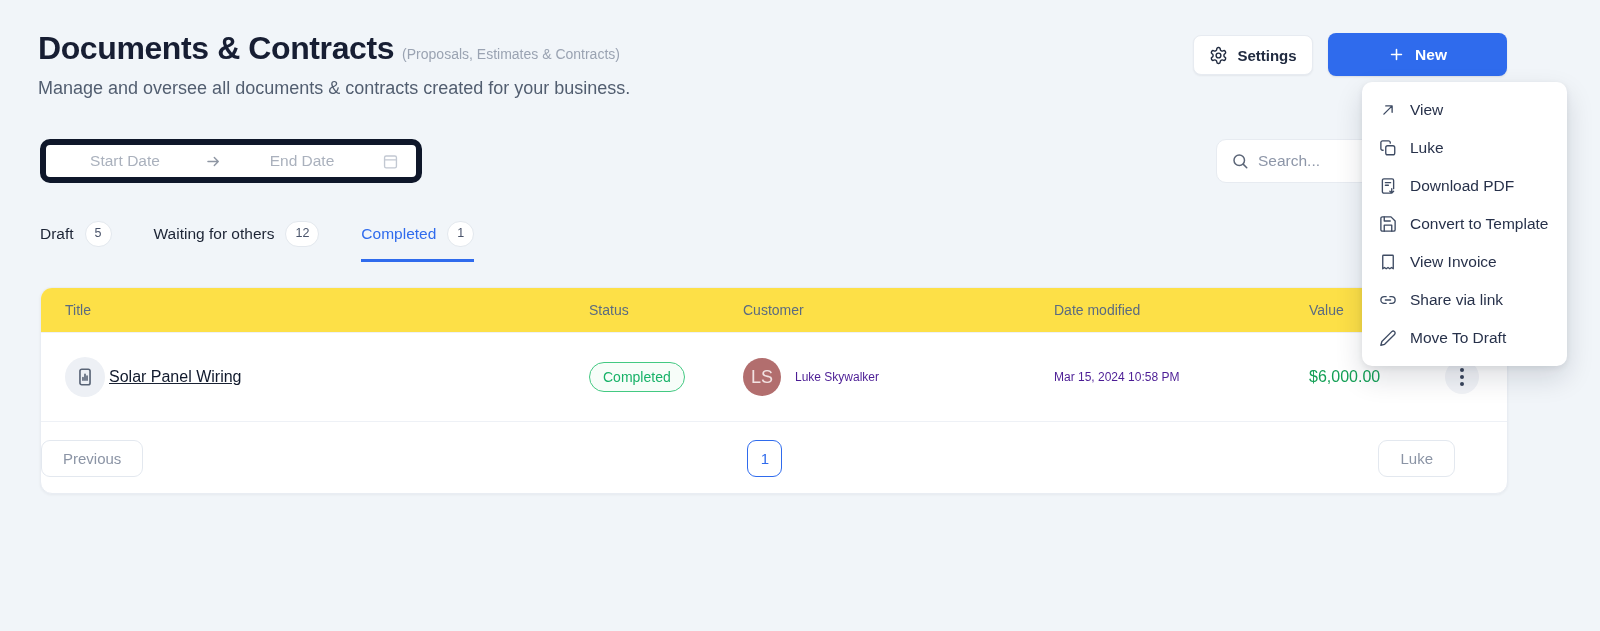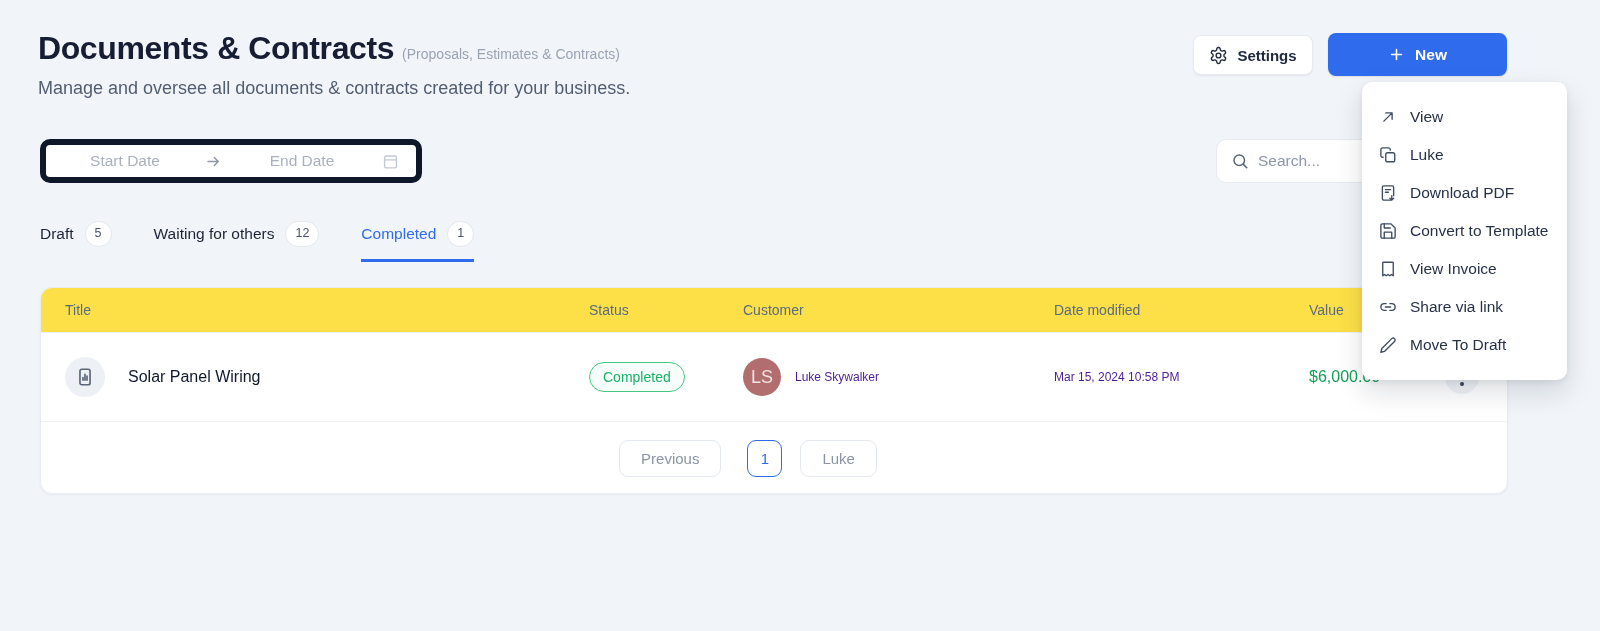--- a/index.html
+++ b/index.html
@@ -84,21 +84,21 @@
     display:grid;
     grid-template-columns:524px 154px 311px 255px 130px 1fr;
     align-items:center; padding-left:24px;
   }
   .t-head {
     height:45px; background:#fde047; border-bottom:1px solid #eef1f6;
     font-size:14px; color:#5b6b80;
   }
   .t-row { height:89px; border-bottom:1px solid #eef1f6; }
 
-  .cell-title { display:flex; align-items:center; gap:23px; }
+  .cell-title { display:flex; align-items:center; gap:4px;text-decoration:underline; }
   .doc-icon-circle {
     width:40px; height:40px; border-radius:50%; background:#edf0f5;
     display:flex; align-items:center; justify-content:center; color:#5a6577; flex:none;
   }
   .row-title { font-size:16px; font-weight:500; color:#10192c; }
 
   .status-badge {
     display:inline-block; font-size:14px; color:#18b268;
     border:1px solid #43c982; background:#f7fdf9;
     border-radius:999px; padding:5px 13px; line-height:1.3;
@@ -115,41 +115,41 @@
 
   .cell-actions { display:flex; justify-content:flex-end; padding-right:28px; }
   .kebab-btn {
     width:34px; height:34px; border-radius:50%; background:#f1f3f7; border:none;
     display:flex; flex-direction:column; align-items:center; justify-content:center; gap:3px;
     cursor:pointer;
   }
   .kebab-btn span { width:4px; height:4px; border-radius:50%; background:#39455b; }
 
   .card-footer {
-    height:72px; display:flex; align-items:center; justify-content:center;
+    height:72px; display:flex; align-items:center; justify-content:space-between;
     gap:18px; padding-right:52px;
   }
   .page-btn {
     height:37px; background:#fff; border:1px solid #e3e8ef; border-radius:9px;
     font-size:15px; color:#8b94a5; padding:0 21px; cursor:pointer;
     font-family:"Liberation Sans", sans-serif;
   }
   .page-btn.prev { margin-right:8px; }
   .page-num {
     width:35px; height:37px; background:#fff; border:1px solid #2f6bed; border-radius:9px;
     font-size:15px; color:#2f6bed; display:flex; align-items:center; justify-content:center;
     cursor:pointer;
   }
 
   
   .context-menu {
     position:absolute; left:1362px; top:82px; width:205px;
     background:#fff; border-radius:10px; z-index:50;
     box-shadow:0 12px 28px rgba(16,24,40,.14), 0 2px 6px rgba(16,24,40,.08);
-    padding:16px 0;
+    padding:9px 0;
   }
   .menu-item {
     height:38px; display:flex; align-items:center; gap:13px;
     padding:0 14px 0 17px; cursor:pointer;
   }
   .menu-item .mi-icon { color:#3e4b63; display:flex; align-items:center; flex:none; }
   .menu-item .mi-label { font-size:15.5px; color:#27314a; white-space:nowrap; }
 
   svg { display:block; }
 </style>

